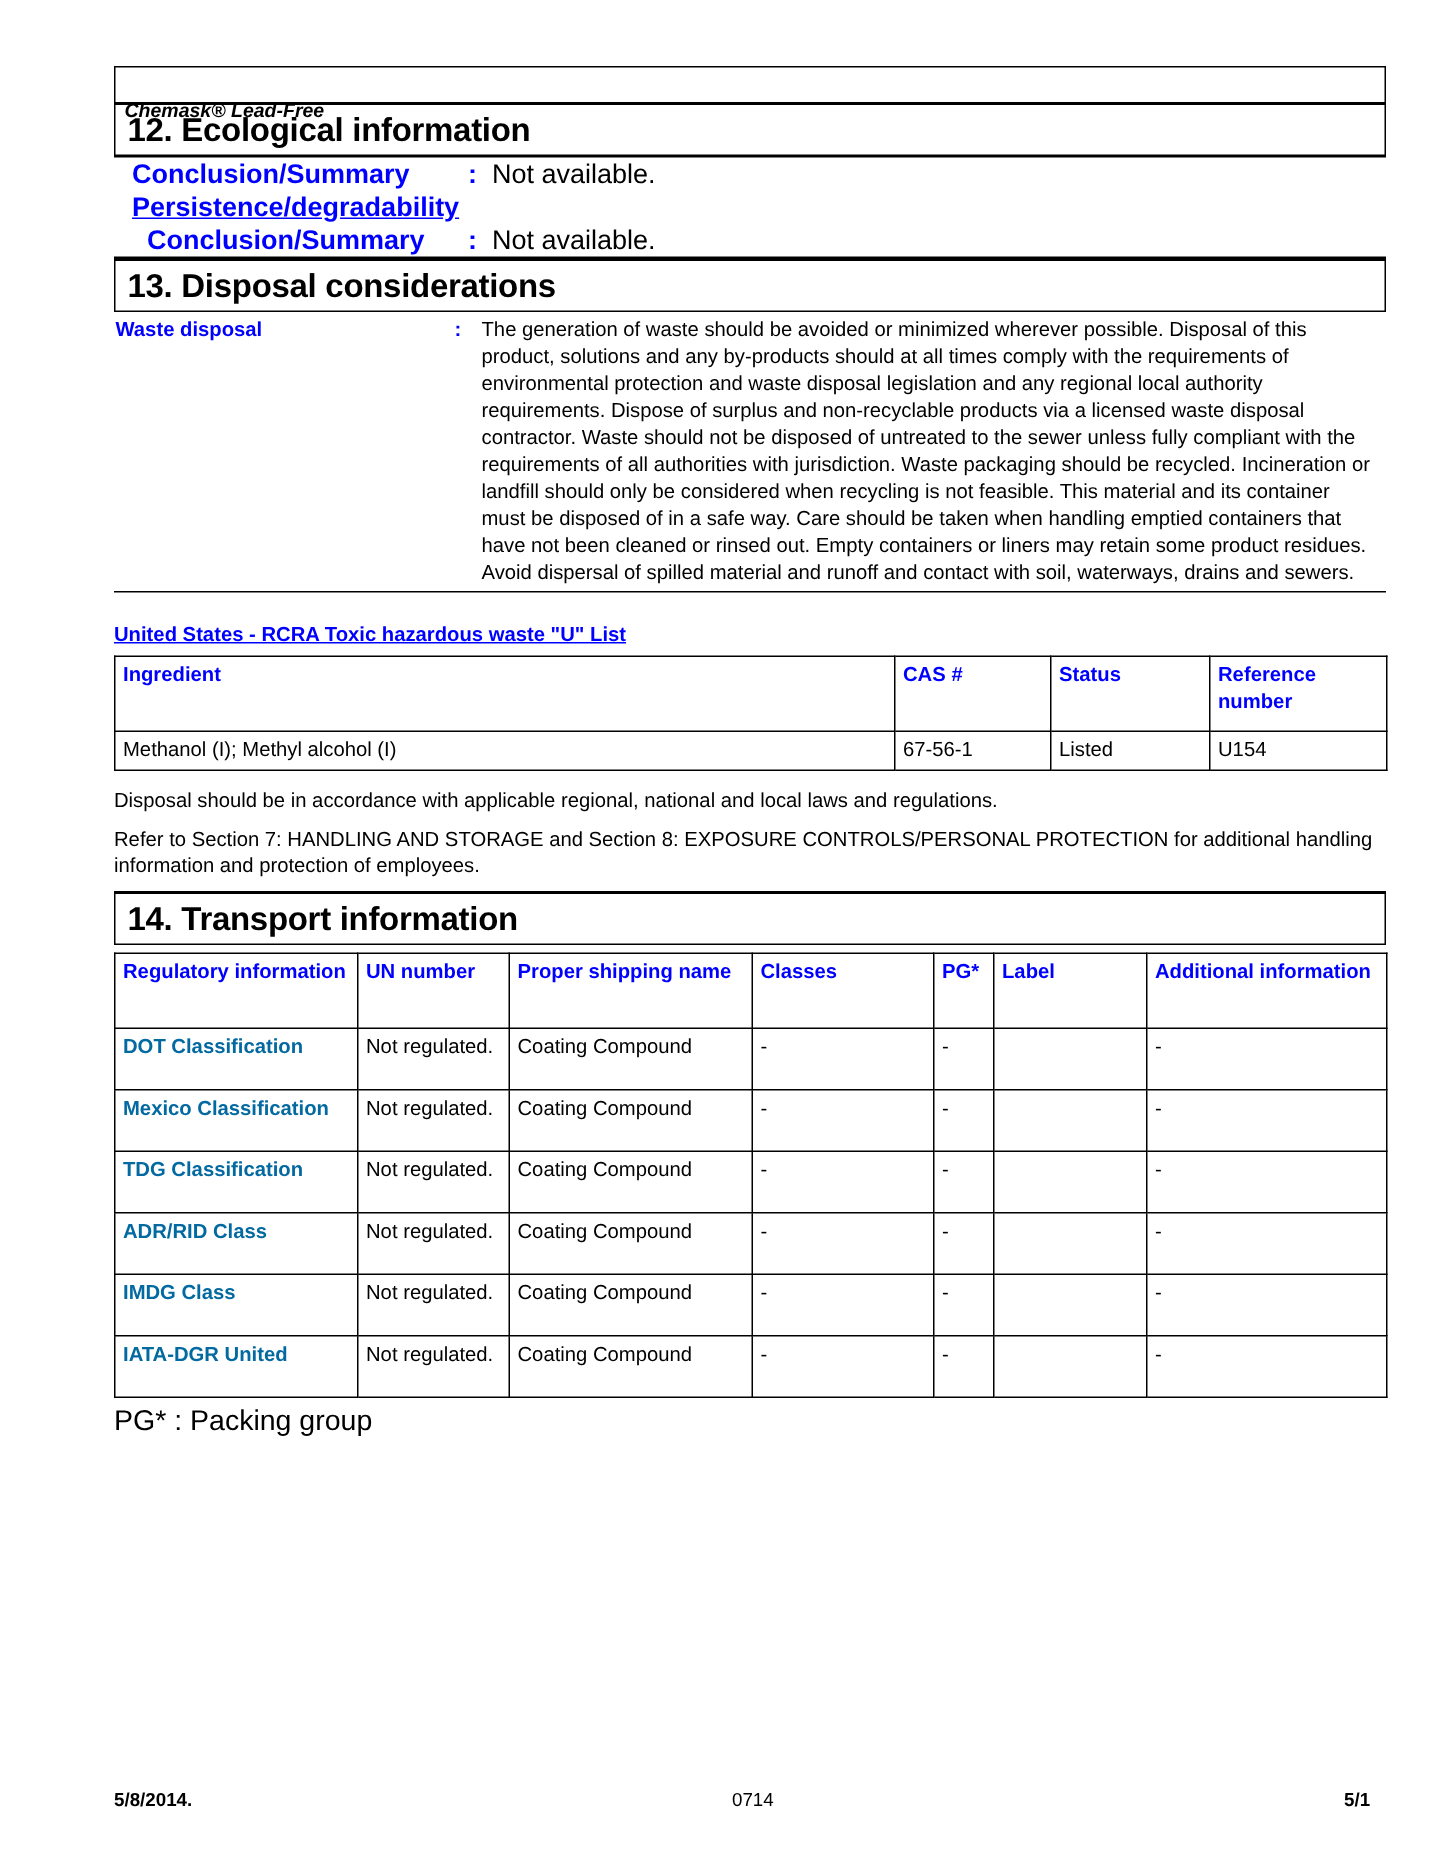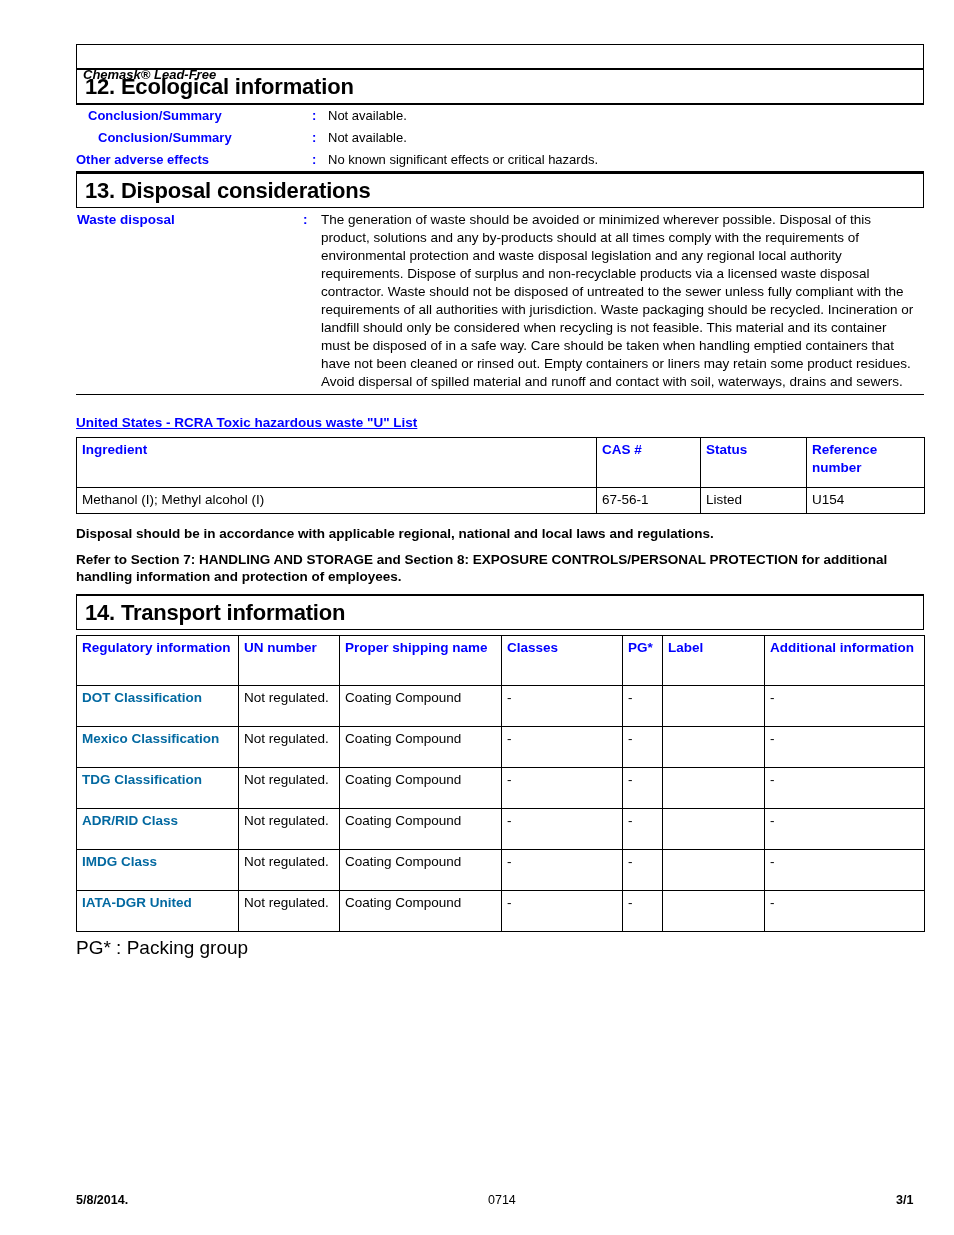--- a/index.html
+++ b/index.html
@@ -64,21 +64,21 @@
   .proptable {
     width: 100%;
     border-collapse: collapse;
     table-layout: fixed;
     border-top: 1px solid #000;
     border-bottom: 1px solid #000;
   }
   .proptable td {
     vertical-align: top;
     padding: 2px 0 2px 0;
-    font-size: 13px;
+    font-size: 18px;
     line-height: 18px;
   }
   .proptable td.lbl {
     color: #0000ff;
     font-weight: bold;
     width: 224px;
   }
   .proptable td.lbl.ind1 { padding-left: 12px; }
   .proptable td.lbl.ind2 { padding-left: 22px; }
   .proptable td.lbl u { text-decoration: underline; }
@@ -156,21 +156,21 @@
   .transport col.t3 { width: 162px; }
   .transport col.t4 { width: 121px; }
   .transport col.t5 { width: 40px; }
   .transport col.t6 { width: 102px; }
   .transport col.t7 { width: 160px; }
   .transport thead th { height: 42px; }
   .transport tbody td { height: 33px; }
 
   .note {
     font-size: 13.5px;
-    font-weight: bold;
+    font-weight: normal;
     line-height: 17px;
     margin-top: 9px;
   }
   .note.first { margin-top: 11px; }
   .pgnote {
     font-size: 19px;
     line-height: 18px;
     margin-top: 7px;
   }
 
@@ -204,28 +204,28 @@
     </div>
 
     <table class="proptable">
       <tbody>
         <tr>
           <td class="lbl ind1">Conclusion/Summary</td>
           <td class="colon">:</td>
           <td class="val">Not available.</td>
         </tr>
         <tr>
+          <td class="lbl ind1"><u>Persistence/degradability</u></td>
+          <td class="colon"></td>
+          <td class="val"></td>
+        </tr>
+        <tr>
           <td class="lbl ind2">Conclusion/Summary</td>
           <td class="colon">:</td>
           <td class="val">Not available.</td>
-        </tr>
-        <tr>
-          <td class="lbl">Other adverse effects</td>
-          <td class="colon">:</td>
-          <td class="val">No known significant effects or critical hazards.</td>
         </tr>
       </tbody>
     </table>
 
     <div class="sectionbar">
       <span class="title">13. Disposal considerations</span>
     </div>
 
     <div class="disposal-wrap">
       <table class="disposal">
@@ -352,16 +352,16 @@
       </tbody>
     </table>
 
     <div class="pgnote">PG* : Packing group</div>
 
   </div>
 
   <div class="footer">
     <span class="f-left">5/8/2014.</span>
     <span class="f-center">0714</span>
-    <span class="f-right">3/1</span>
+    <span class="f-right">5/1</span>
   </div>
 
 </div>
 
 </body></html>

